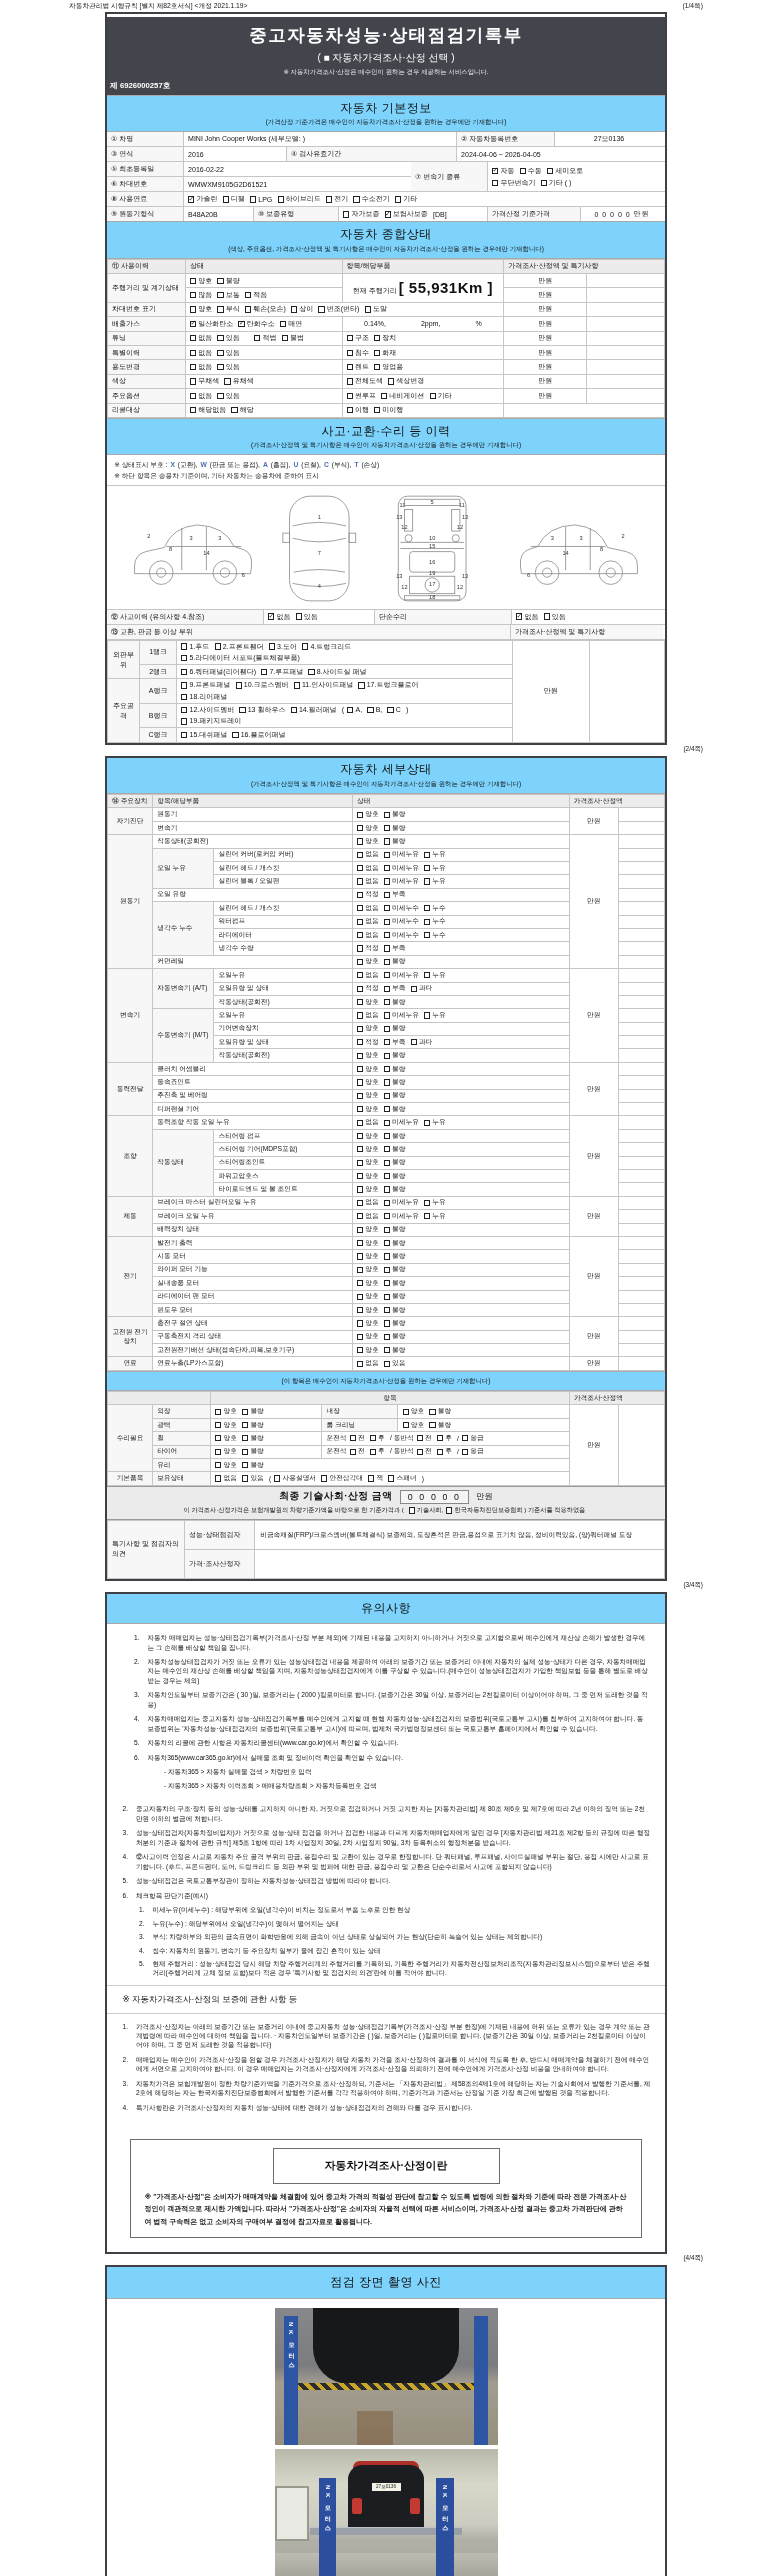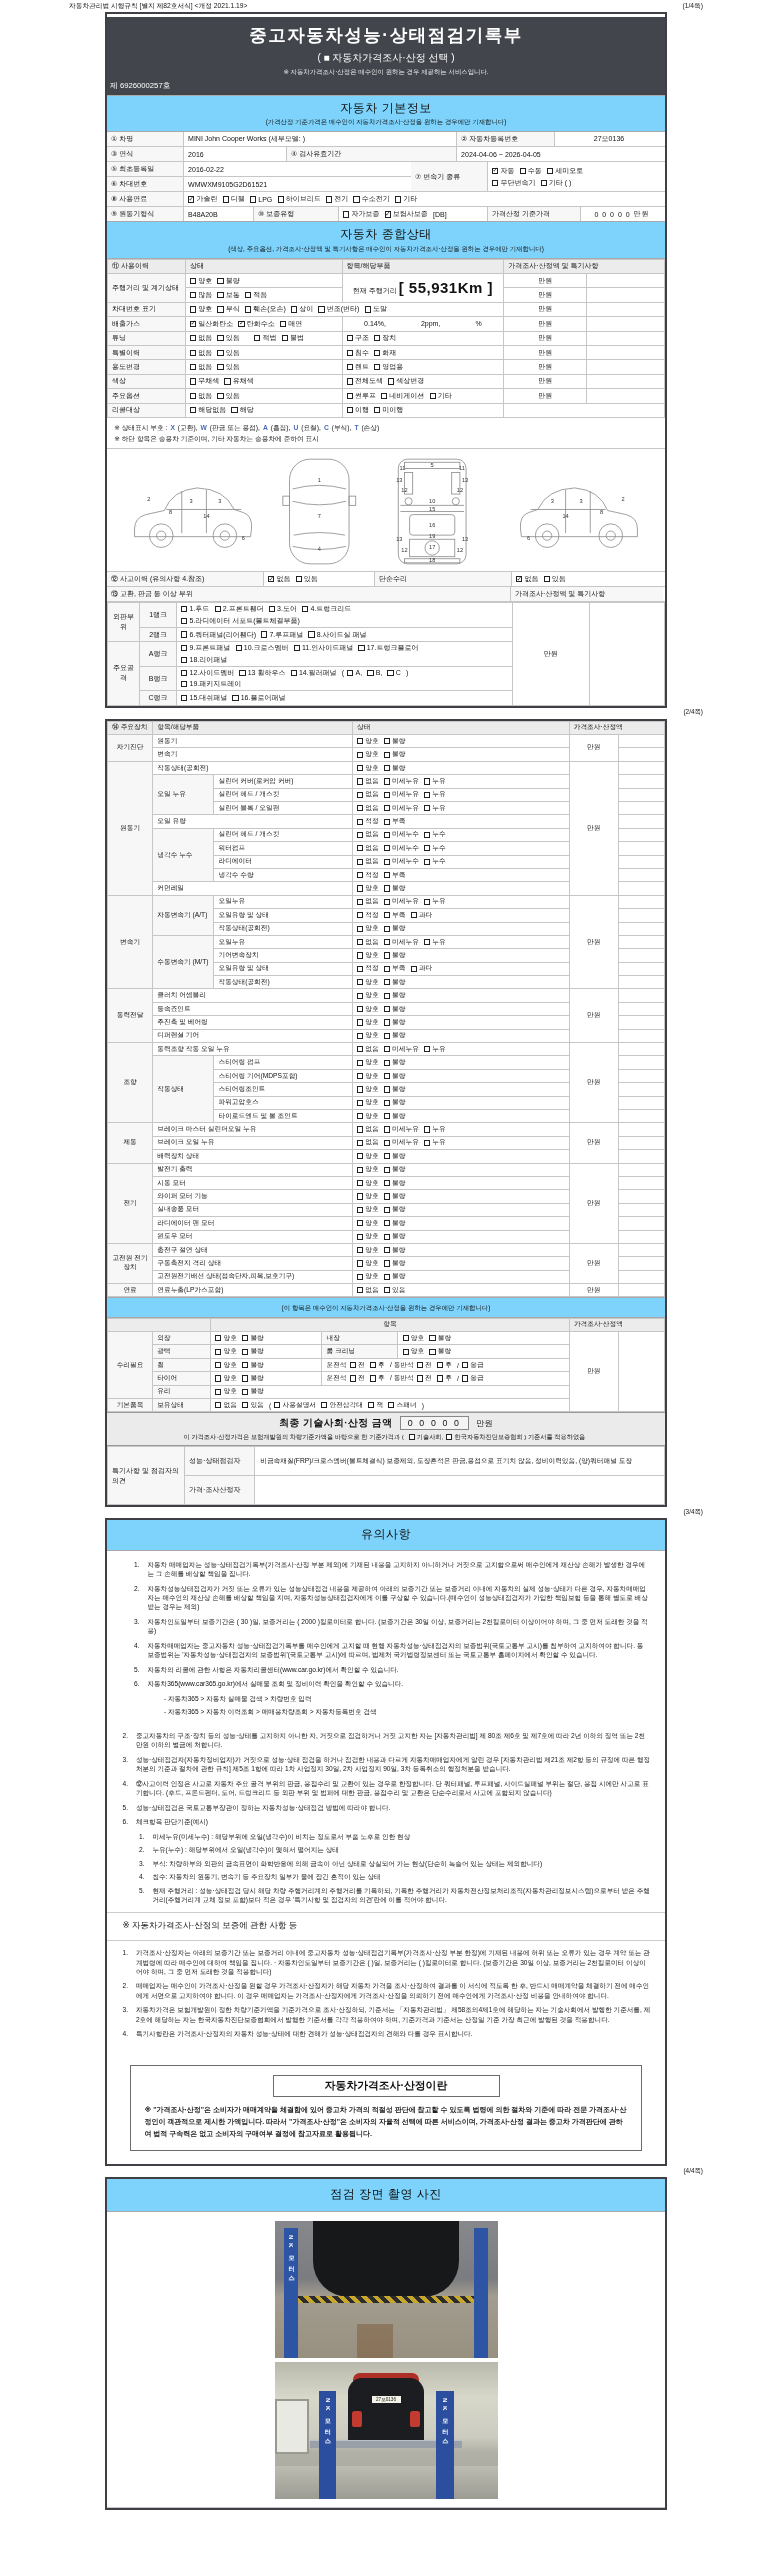--- a/index.html
+++ b/index.html
@@ -6,21 +6,21 @@
 body{background:#fff;font-family:"Liberation Sans","DejaVu Sans",sans-serif;color:#111}
 .sheet{width:649px;height:2576px;margin:0 auto;background:#fff;overflow:hidden;position:relative}
 .topmeta{width:634px;margin:0 auto;display:flex;justify-content:space-between;font-size:6.7px;padding:2.1px 0 1px}
 .pageno{width:634px;margin:0.5px auto 1.5px;text-align:right;font-size:6.4px}
 .page{width:562px;margin:0 auto;border:2.6px solid #3e4046;background:#fff}
 
 .doc-head{background:#42454c;color:#fff;text-align:center;border-top:3.1px solid #fff;padding:6.2px 0 2.1px}
 .doc-title{font-size:17.5px;font-weight:bold;letter-spacing:1.5px}
 .doc-sub{font-size:10px;margin-top:3.6px}
 .doc-note{font-size:6.4px;margin-top:3.1px;color:#f0f0f0}
-.doc-no{text-align:left;font-size:7.7px;font-weight:normal;padding:4.1px 0 2.1px 3.1px}
+.doc-no{text-align:left;font-size:7.7px;font-weight:bold;padding:4.1px 0 2.1px 3.1px}
 
 .sec-head{background:#7dd3fc;text-align:center;padding:3.6px 0 4.1px;border-bottom:0.5px solid #a9a9a9;border-top:0.5px solid #a9a9a9}
 .sec-title{font-size:12px;letter-spacing:0.5px}
 .sec-sub{font-size:6.4px;margin-top:1.5px}
 
 .frow{display:flex;border-bottom:0.5px solid #c6c6c6;background:#fff}
 .fcell{border-right:0.5px solid #c6c6c6;padding:1.5px 4.1px;min-height:14px;display:flex;align-items:center;font-size:7px}
 .fcell:last-child{border-right:none}
 .lab{background:#f7f7f7}
 table.t{width:100%;border-collapse:collapse;font-size:7px;table-layout:fixed}
@@ -52,21 +52,21 @@
 .nhead{font-size:8.5px;padding:7.7px 15.5px;border-bottom:0.5px solid #ccc}
 .nhead.bt{border-top:0.5px solid #ccc}
 .nlist{padding:7.2px 13.4px 3.1px 15.5px;font-size:6.6px;line-height:1.42}
 .nlist.ind{padding-left:27px}
 .nitem{display:flex;margin-bottom:5.2px}
 .nnum{width:13.4px;flex:none}
 .ntxt{flex:1}
 .nsub{margin-left:16.5px;margin-bottom:4.1px}
 
 .defbox{border:1px solid #6c6c6c;margin:13.4px 23px 13.4px;padding:0 13.4px 9.3px}
-.defbox-title{border:0.5px solid #6c6c6c;width:227px;margin:8.2px auto 7.2px;background:#fff;text-align:center;font-size:10.8px;padding:3px 0;font-weight:bold}
+.defbox-title{border:0.5px solid #6c6c6c;width:227px;margin:8.2px auto 7.2px;background:#fff;text-align:center;font-size:10.8px;padding:10px 0;font-weight:bold}
 .defbox-text{font-size:7px;line-height:1.75;font-weight:bold;color:#222}
 
 .final{background:#ebebeb;border-top:0.5px solid #9a9a9a;border-bottom:0.5px solid #9a9a9a;padding:3.1px 0 3.6px;text-align:center}
 .final-line{display:flex;justify-content:center;align-items:center;gap:7.2px}
 .final-label{font-size:9.8px;font-weight:bold;letter-spacing:0.5px}
 .final-amt{border:0.5px solid #888;background:#f4f4f4;padding:1px 7.2px;font-size:8.8px;letter-spacing:2.1px}
 .final-unit{font-size:8.2px}
 .final-note{font-size:6.2px;margin-top:2.1px;display:flex;justify-content:center;align-items:center}
 .final-note .cbi{margin:0 1.5px}
 
@@ -526,20 +526,24 @@
                   <span class="cb"></span>
                   <span class="cbl">미이행</span>
                 </span>
               </span>
             </td>
         <td colspan="2"></td>
       </tr>
     </tbody>
       </table>
 
+    <div class="sec-head">
+      <div class="sec-title">사고·교환·수리 등 이력</div>
+      <div class="sec-sub">(가격조사·산정액 및 특기사항은 매수인이 자동차가격조사·산정을 원하는 경우에만 기재합니다)</div>
+    </div>
     <div class="acc-notes">
       <div id="code-line"><span>※ 상태표시 부호 :</span><span id="code-items"><span class="codeL">X</span><span> (교환),</span><span class="codeL">W</span><span> (판금 또는 용접),</span><span class="codeL">A</span><span> (흠집),</span><span class="codeL">U</span><span> (요철),</span><span class="codeL">C</span><span> (부식),</span><span class="codeL">T</span><span> (손상)</span></span></div>
       <div>※ 하단 항목은 승용차 기준이며, 기타 자동차는 승용차에 준하여 표시</div>
     </div>
     <div class="diagram">
       <svg width="536" height="117" viewBox="0 0 1040 228" id="car-svg">
         <g stroke="#8b8b8b" stroke-width="1.6" fill="none">
 
           <path d="M30,165 L30,150 Q30,128 52,122 L88,114 Q104,74 152,70 Q206,72 224,112 L242,118 Q260,124 258,150 L256,165 Z"></path>
           <circle cx="82" cy="163" r="23"></circle>
@@ -791,20 +795,24 @@
                 </span>
               </div>
             </td>
           </tr>
         </tbody>
     </table>
   </div>
   <div class="pageno">(2/4쪽)</div>
 
   <div class="page">
+    <div class="sec-head" style="border-top:none">
+      <div class="sec-title">자동차 세부상태</div>
+      <div class="sec-sub">(가격조사·산정액 및 특기사항은 매수인이 자동차가격조사·산정을 원하는 경우에만 기재합니다)</div>
+    </div>
     <table class="t dt">
       <colgroup>
           <col style="width:45px">
           <col style="width:61px">
           <col style="width:138px">
           <col style="width:216px">
           <col style="width:49px">
           <col style="width:46px">
         </colgroup>
       <tbody>

